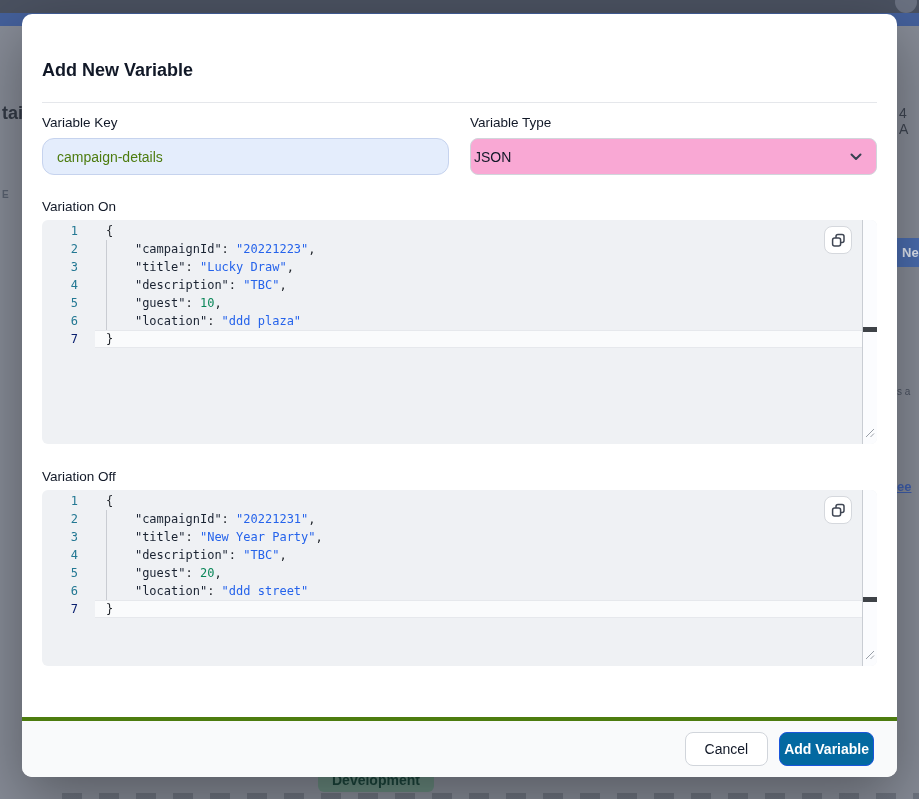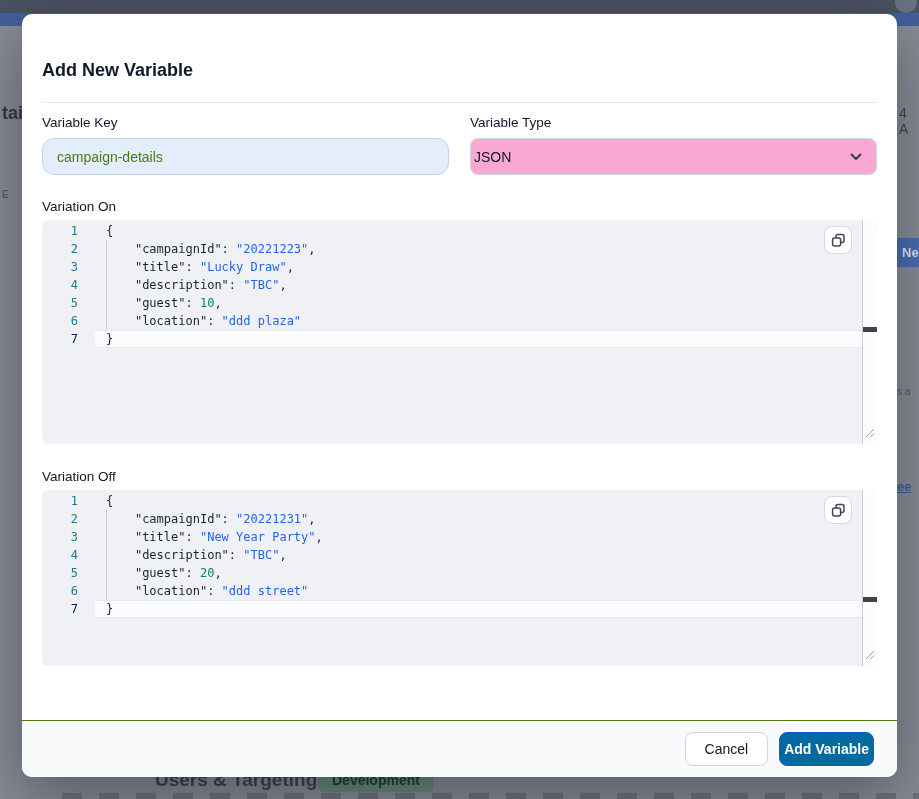--- a/index.html
+++ b/index.html
@@ -71,42 +71,41 @@
     background:#fafbfc;border-top:1px solid #e6e8ec;border-bottom:1px solid #e6e8ec;z-index:1;}
   .cm-indent-guide{position:absolute;left:64px;top:20px;width:1px;height:90px;background:#c9ccd2;z-index:1;}
   .cm-ruler{position:absolute;top:0;bottom:0;right:0;width:14px;background:#fbfcfe;
     border-left:1px solid #c9cdd3;border-radius:0 6px 6px 0;z-index:3;}
   .cm-cursor-mark{position:absolute;right:0;top:107px;width:14px;height:5px;background:#3e4247;z-index:4;}
   .copy-btn{position:absolute;top:6px;right:25px;width:28px;height:28px;background:#fff;border:1px solid #d5d8dd;
     border-radius:8px;display:flex;align-items:center;justify-content:center;cursor:pointer;z-index:5;padding:0;}
   .resize-grip{position:absolute;right:2px;bottom:1px;z-index:5;}
   
   .modal-footer{
-    position:absolute;left:0;right:0;bottom:0;height:56px;background:#f9fafb;border-top:1px solid #4d7c0f;
+    position:absolute;left:0;right:0;bottom:0;height:56px;background:#f9fafb;border-top:4px solid #4d7c0f;
     border-radius:0 0 10px 10px;display:flex;align-items:center;justify-content:flex-end;gap:11px;padding-right:23px;
   }
   .btn{height:34px;border-radius:8px;font-size:14px;font-weight:500;cursor:pointer;
     font-family:"Liberation Sans",sans-serif;}
   .btn-cancel{background:#fff;border:1px solid #d1d5db;color:#111827;padding:0 19px;}
   .btn-primary{background:#0369a1;border:1px solid #1a56db;color:#fff;font-weight:600;padding:0 4px;}
 </style>
 </head>
 <body>
 
 <div class="bg-layer">
   <div class="bg-navbar"></div>
   <div class="bg-avatar"></div>
   <div class="bg-bluebar"></div>
   <div class="bg-frag-tai">tai</div>
   <div class="bg-frag-e">E</div>
   <div class="bg-frag-date">4 A</div>
   <div class="bg-frag-btn">Ne</div>
   <div class="bg-frag-sa">s a</div>
   <div class="bg-frag-link">ee</div>
-  <div class="bg-heading">Users &amp; Targeting</div>
   <div class="bg-badge">Development</div>
   <div class="bg-tablerow"></div>
 </div>
 
 <div class="modal">
   <div class="modal-inner">
     <h2 class="modal-title">Add New Variable</h2>
     <hr class="modal-divider">
 
     <div class="field-row">

